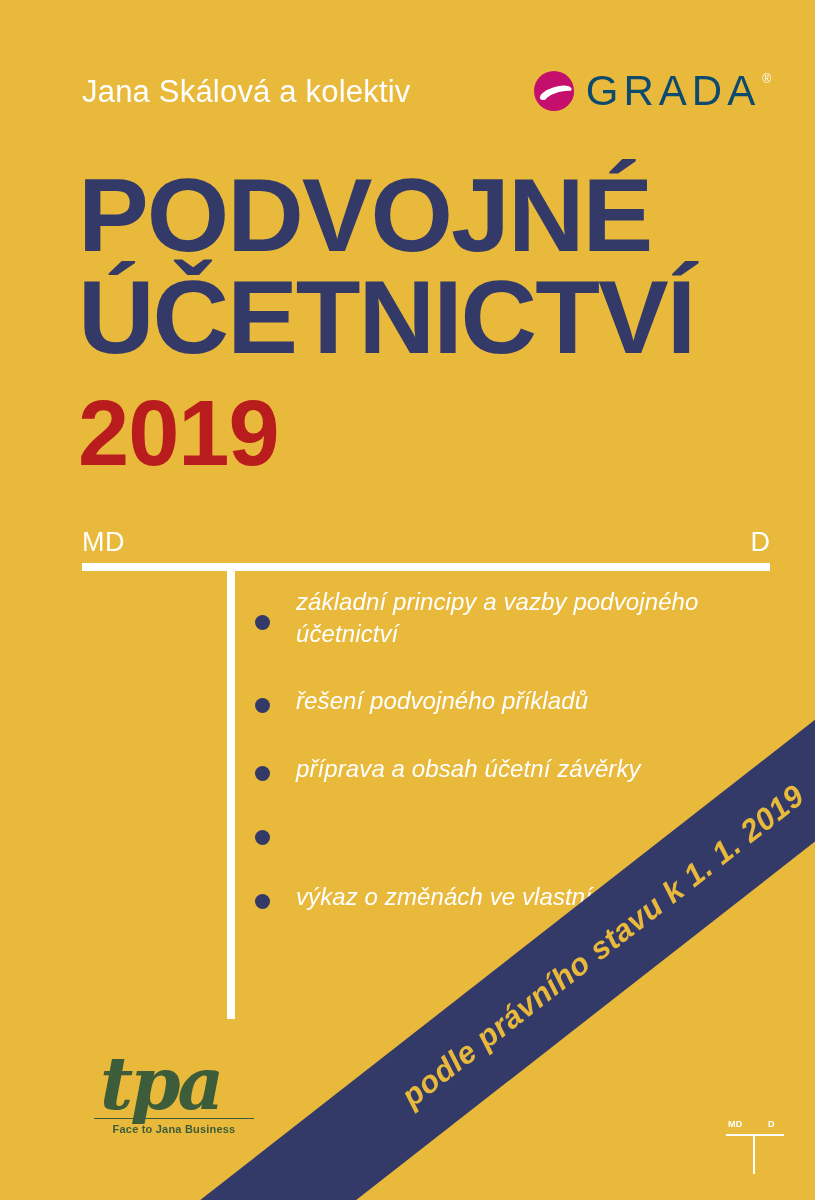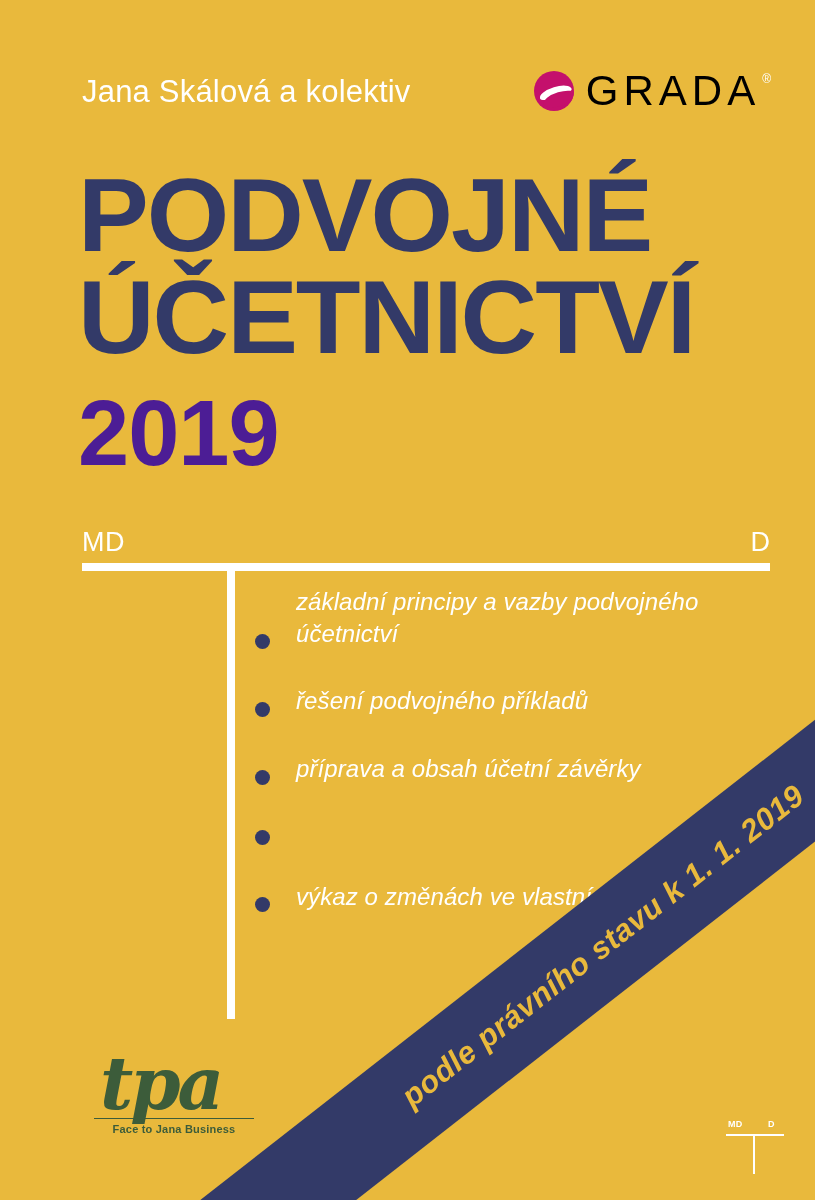--- a/index.html
+++ b/index.html
@@ -63,21 +63,21 @@
     position: absolute;
     left: 9px;
     top: 21px;
     width: 34px;
     height: 14px;
     background: #c4106c;
     border-radius: 50%;
     transform: rotate(-17deg);
   }
   .grada-word {
-    color: #000000;
+    color: #0c4a6e;
     font-size: 42px;
     font-weight: 400;
     letter-spacing: 5px;
     line-height: 1;
     font-family: "Liberation Sans", sans-serif;
   }
   .grada-reg {
     color: #ffffff;
     font-size: 12px;
     margin-left: 2px;
@@ -98,21 +98,21 @@
     line-height: 0.92;
     letter-spacing: -2px;
     white-space: nowrap;
     transform: scaleX(1.02);
     transform-origin: left center;
   }
   .title-line.second {
     margin-top: 6px;
   }
   .year {
-    color: #4c1d95;
+    color: #b91c1c;
     font-weight: 700;
     font-size: 92px;
     line-height: 1;
     letter-spacing: -1px;
     margin-top: 22px;
     white-space: nowrap;
   }
 
   
   .t-md {
@@ -151,21 +151,21 @@
 
   
   .bullets {
     position: absolute;
     left: 255px;
     top: 586px;
     width: 520px;
   }
   .bullet-row {
     display: flex;
-    align-items: flex-end;
+    align-items: center;
     margin-bottom: 36px;
   }
   .bullet-dot {
     flex: none;
     width: 15px;
     height: 15px;
     border-radius: 50%;
     background: #333a68;
     margin-top: 9px;
     margin-right: 26px;

